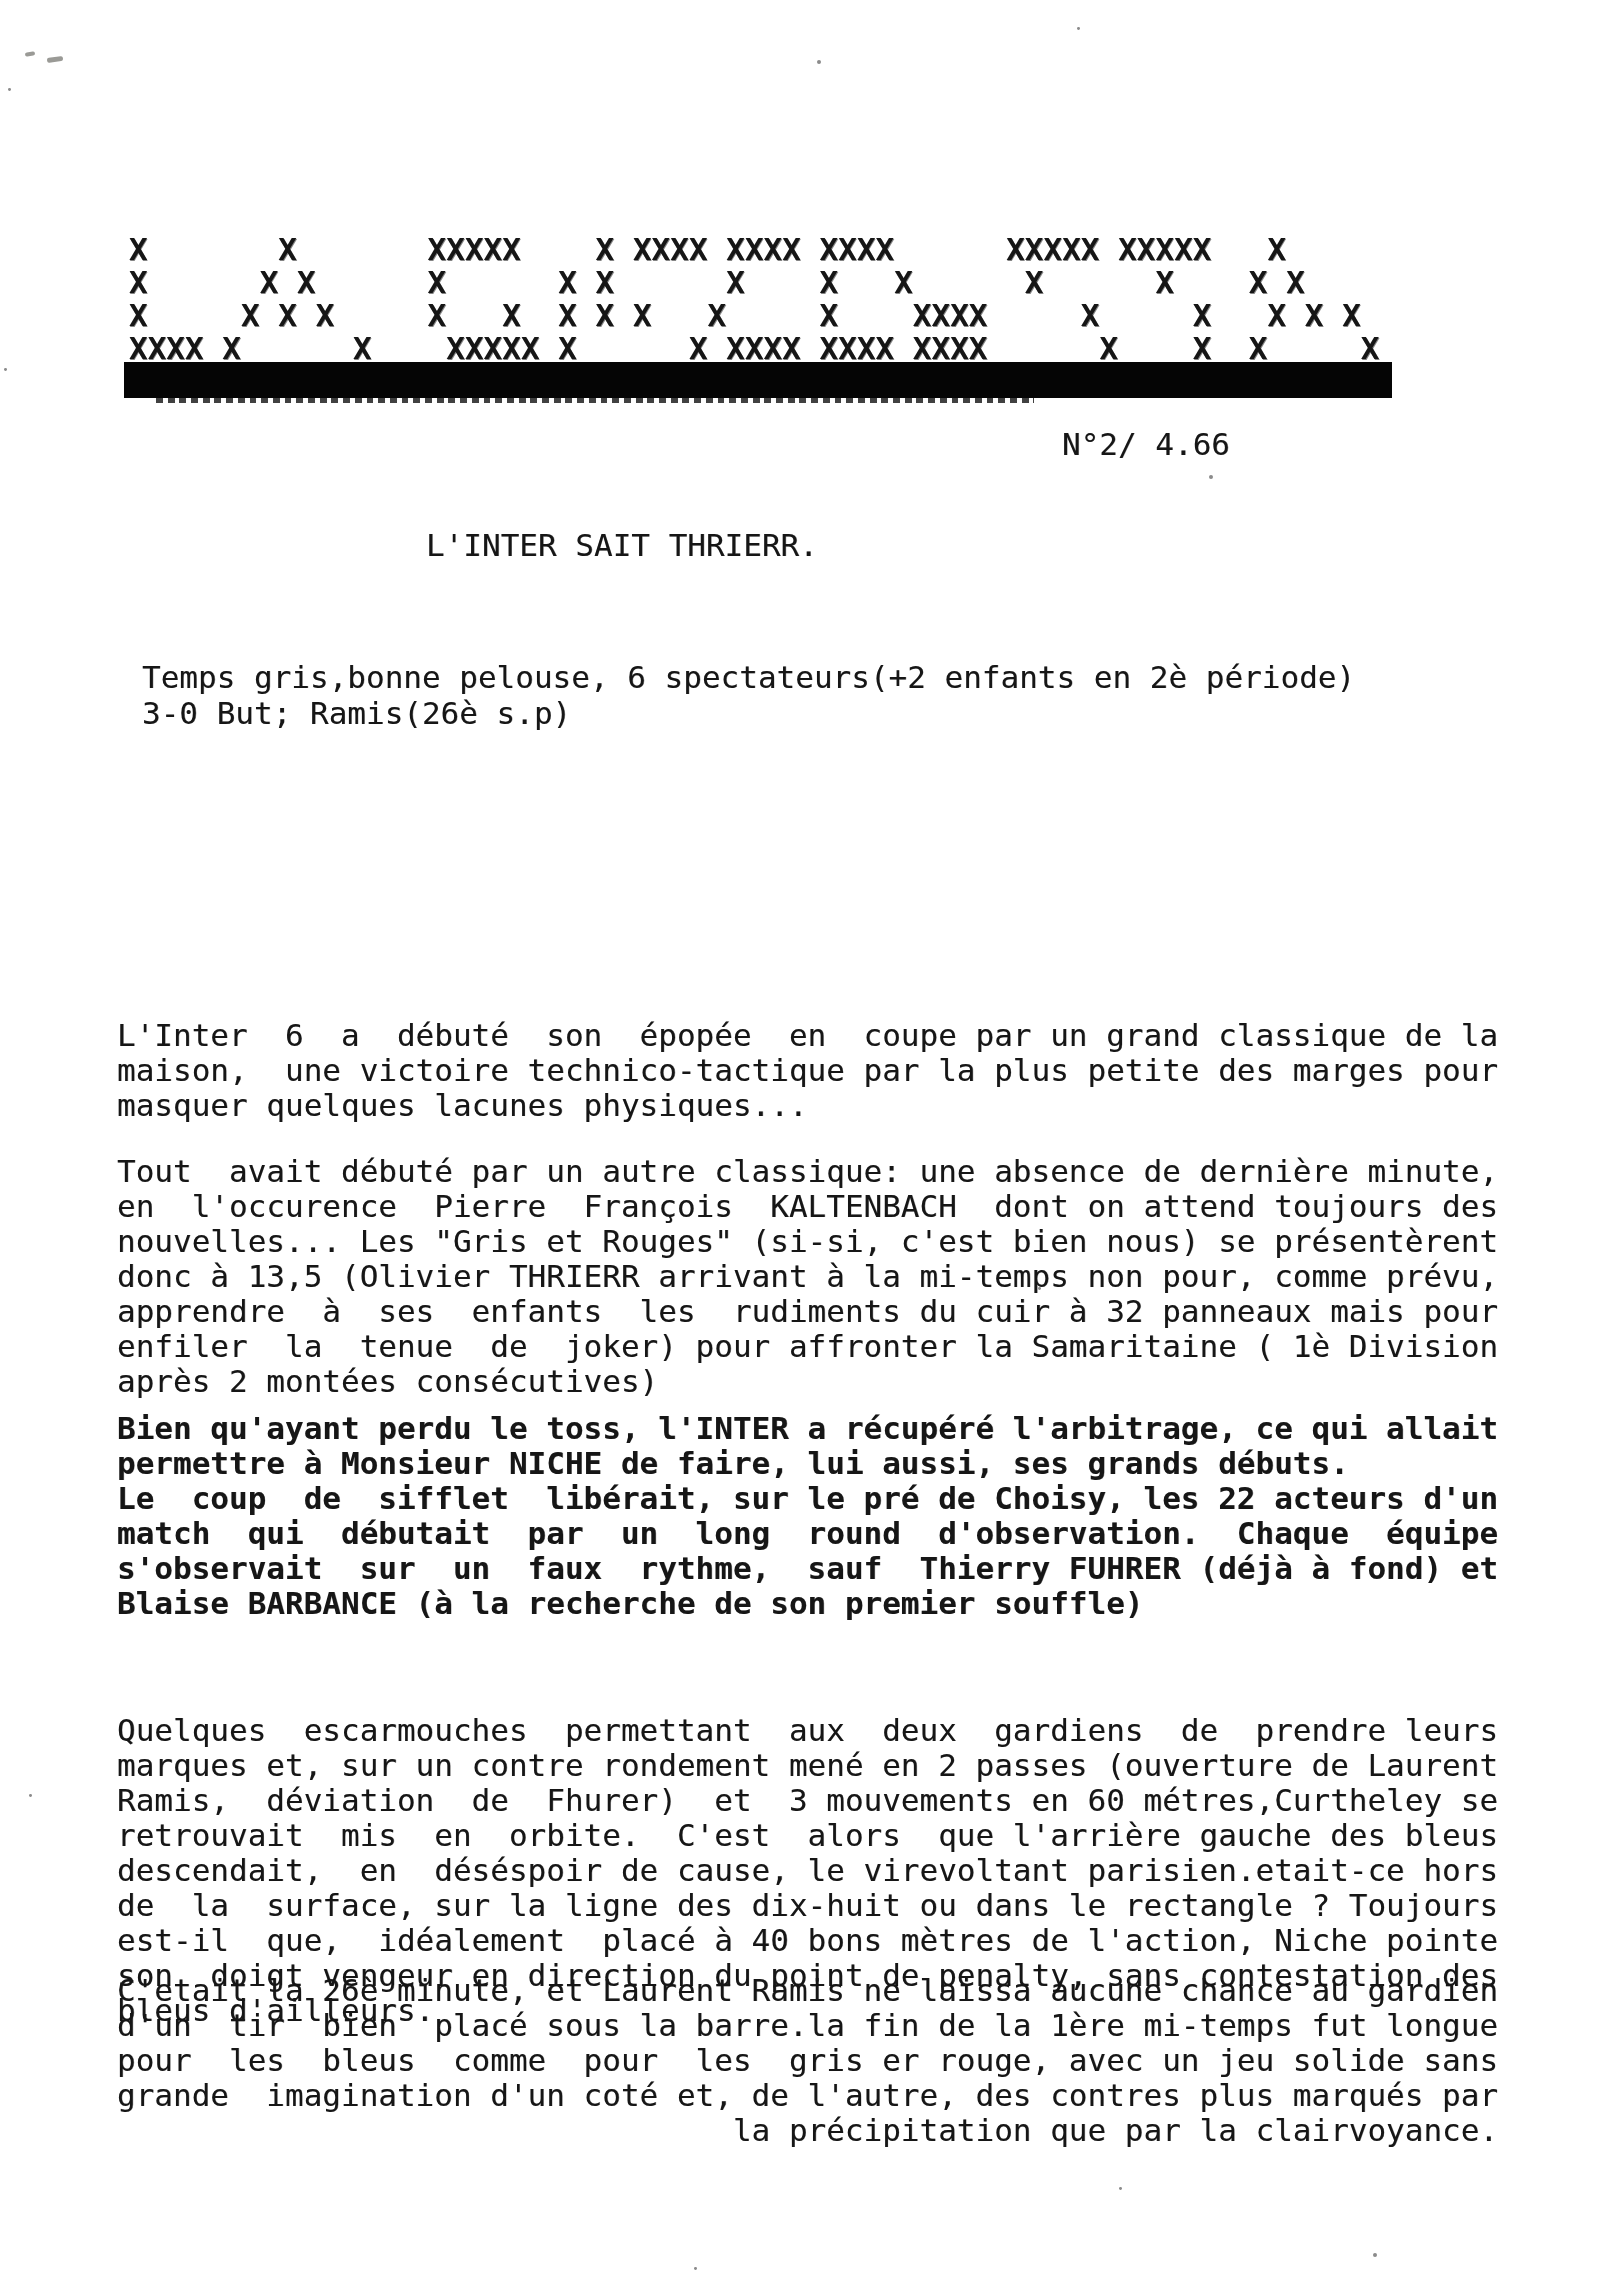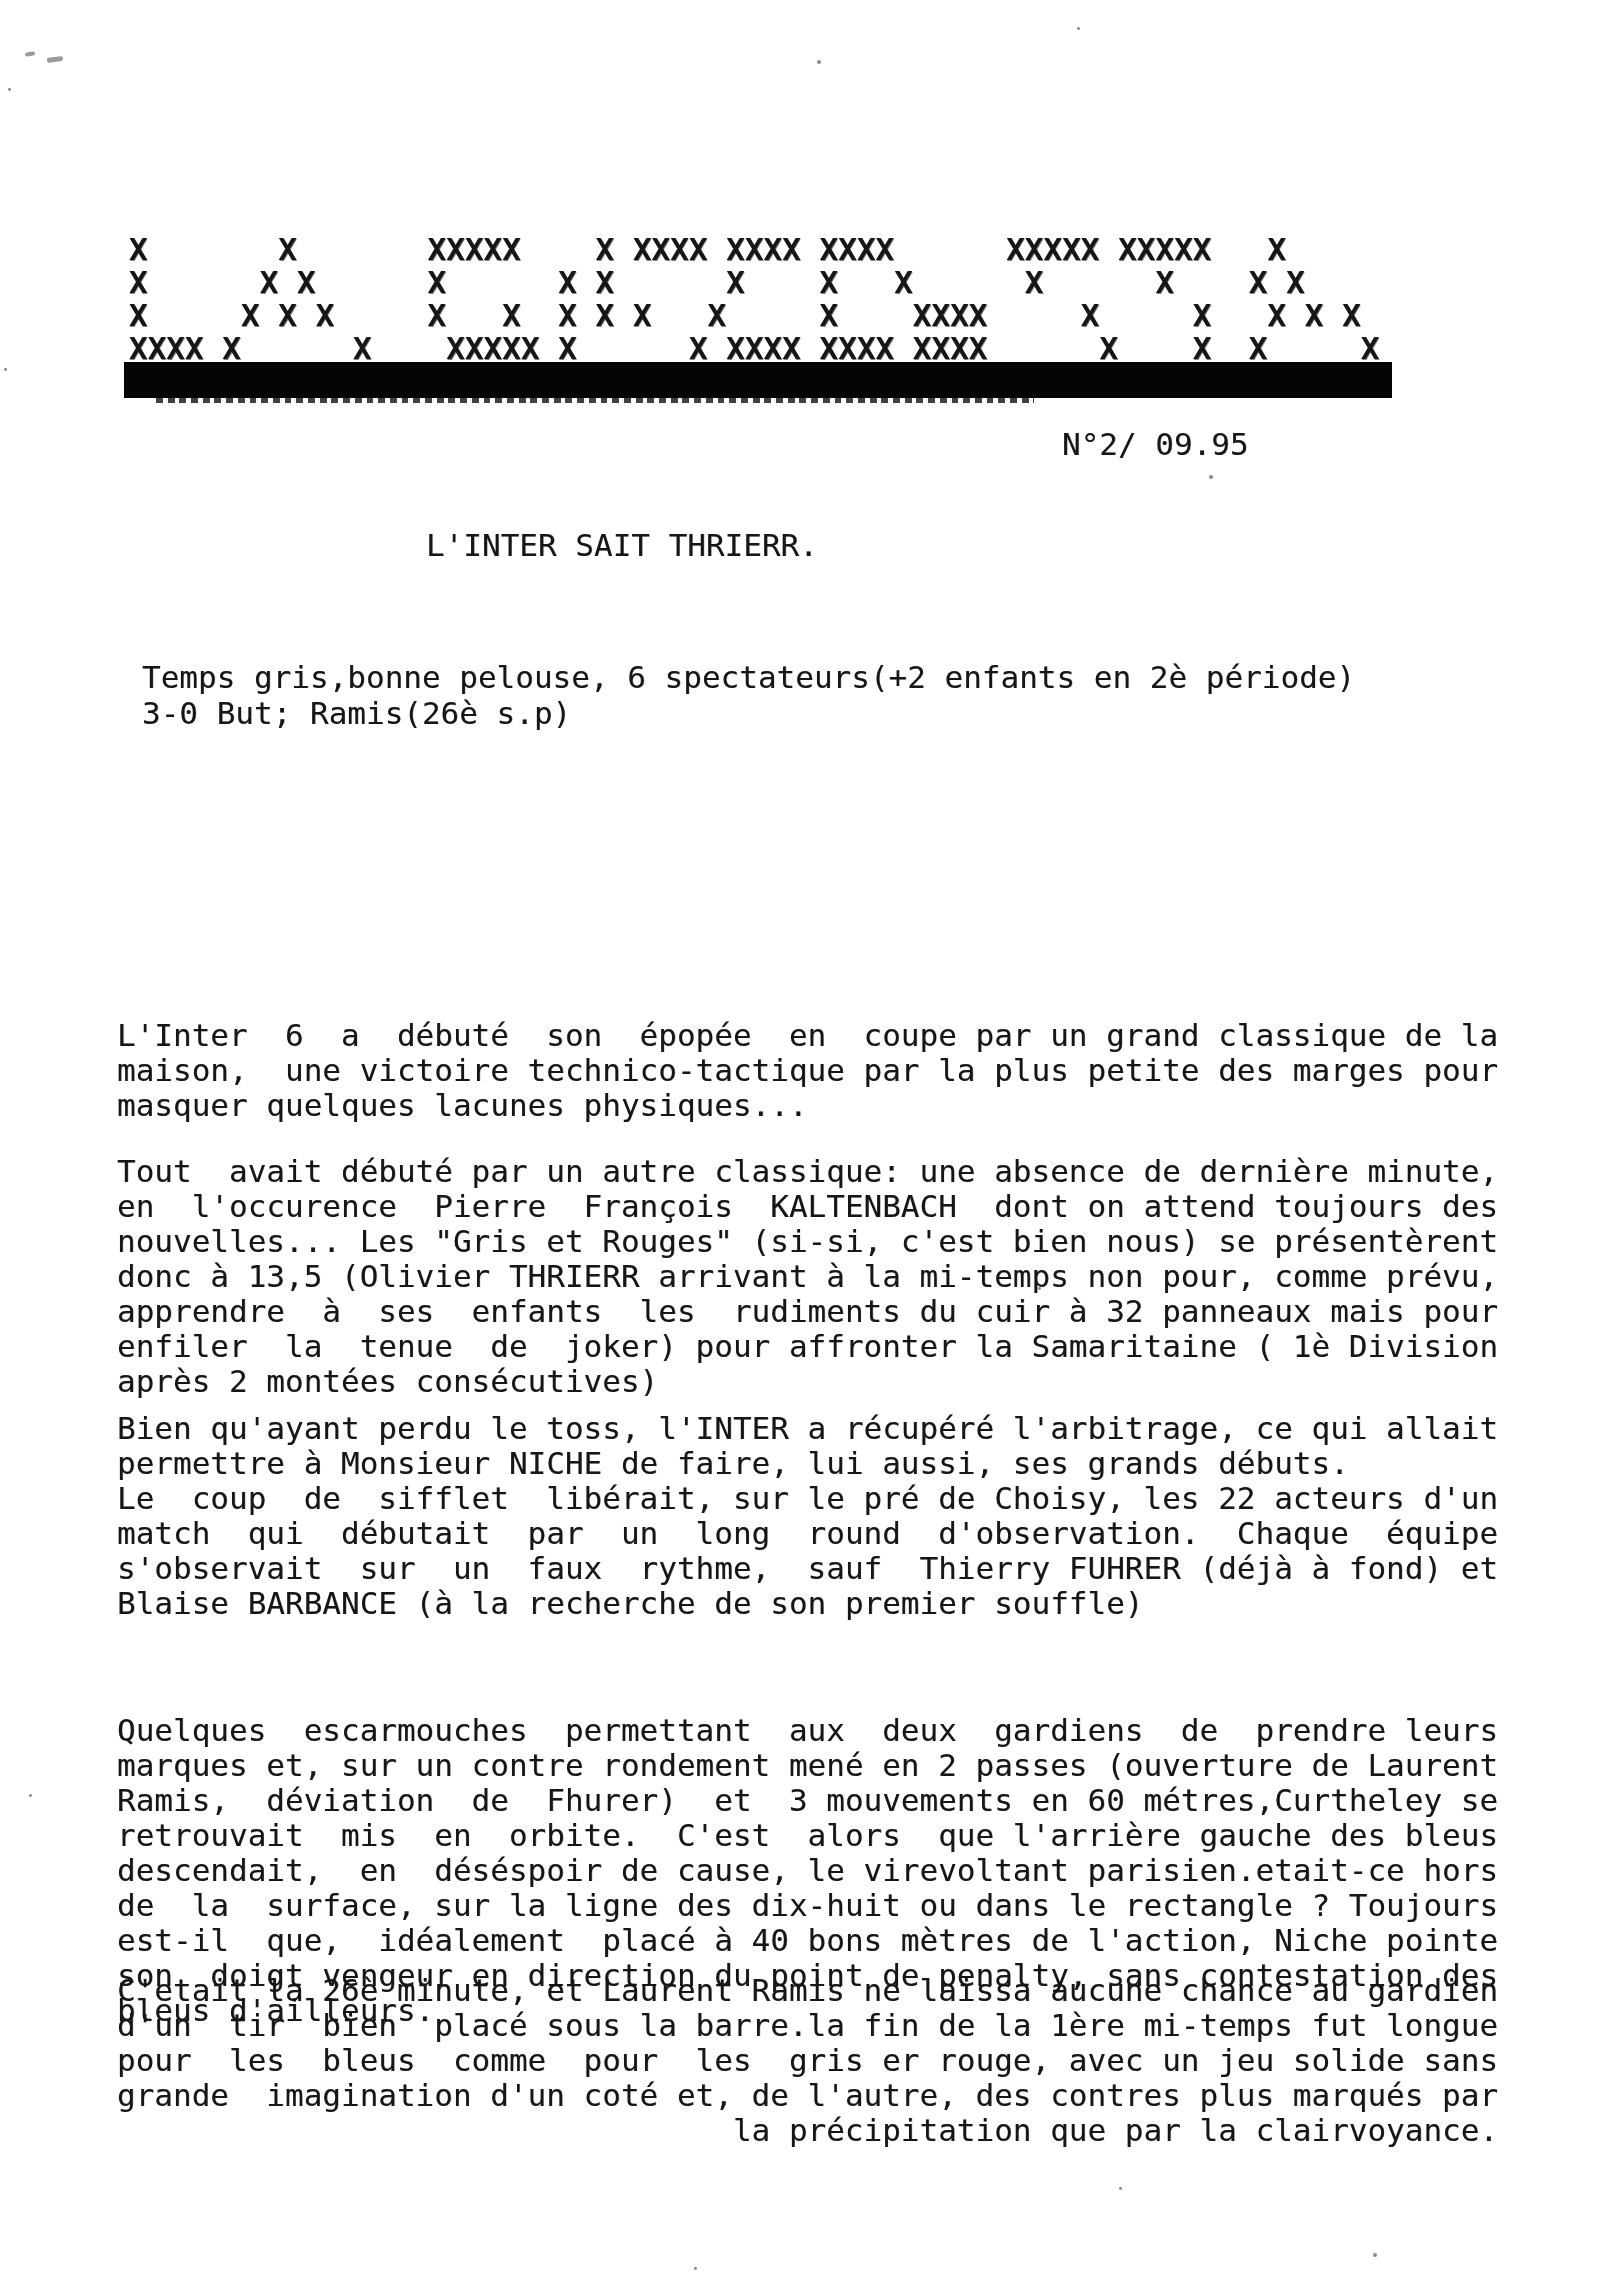--- a/index.html
+++ b/index.html
@@ -41,21 +41,21 @@
     background:repeating-linear-gradient(90deg,#111 0 6.8px,transparent 6.8px 11.7px);
     opacity:.8;
   }
   .issue{left:1062px;top:427px;}
   .title{left:426px;top:528px;}
   .match-info{left:142px;top:659px;line-height:36px;}
   .lineup{left:125px;top:824px;line-height:36px;}
   .para{left:117px;}
   .p1{top:1018px;}
   .p2{top:1154px;}
-  .p3{top:1411px;}
+  .p3{top:1411px;font-weight:bold;}
   .p4{top:1713px;}
   .p5{top:1973px;text-align:right;}
   .speck{
     position:absolute;
     background:#8b8b8b;
     border-radius:50%;
   }
   .pencil{
     position:absolute;
     background:#9a9a96;
@@ -72,21 +72,21 @@
   <span class="pencil" style="left:47px;top:57px;width:15.6px;height:4.9px;"></span>
 
   <pre class="banner">X       X       XXXXX    X XXXX XXXX XXXX      XXXXX XXXXX   X
 X      X X      X      X X      X    X   X      X      X    X X
 X     X X X     X   X  X X X   X     X    XXXX     X     X   X X X
 XXXX X      X    XXXXX X      X XXXX XXXX XXXX      X    X  X     X</pre>
 
   <div class="black-bar"></div>
   <div class="bar-fringe"></div>
 
-  <pre class="issue">N°2/ 09.95</pre>
+  <pre class="issue">N°2/ 4.66</pre>
 
   <pre class="title">L'INTER SAIT THRIERR.</pre>
 
   <pre class="match-info">Temps gris,bonne pelouse, 6 spectateurs(+2 enfants en 2è période)
 3-0 But; Ramis(26è s.p)</pre>
 
 
   <pre class="para p1">L'Inter  6  a  débuté  son  épopée  en  coupe par un grand classique de la
 maison,  une victoire technico-tactique par la plus petite des marges pour
 masquer quelques lacunes physiques...</pre>

